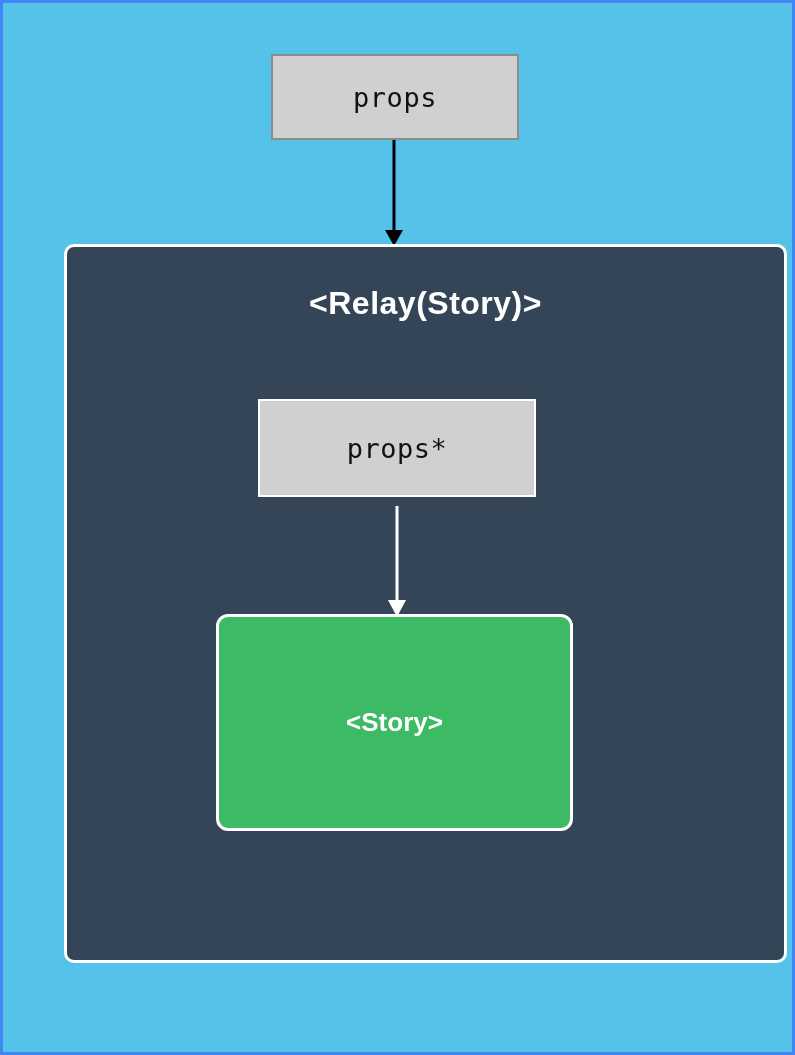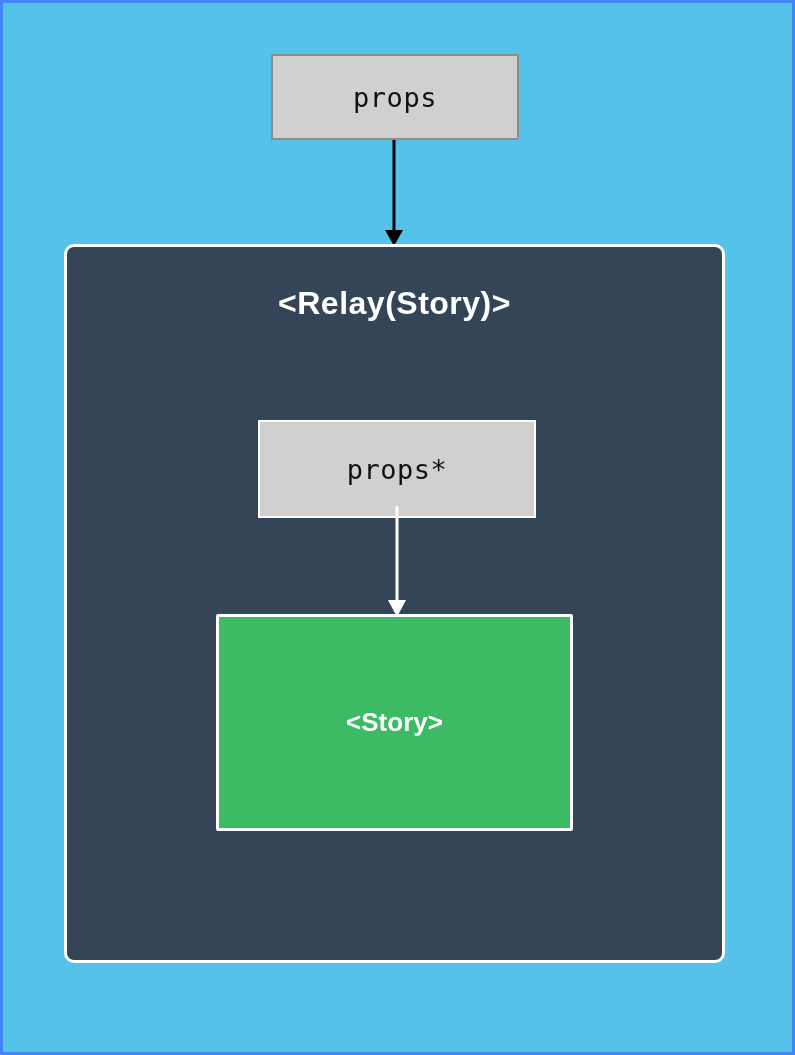--- a/index.html
+++ b/index.html
@@ -49,56 +49,56 @@
     border-right: 9px solid transparent;
   }
 
   .arrow-black { left: 382px; top: 137px; width: 18px; height: 106px; }
   .arrow-black .line { top: 0; width: 3px; height: 91px; background: var(--arrow-black); }
   .arrow-black .head { top: 90px; border-top: 16px solid var(--arrow-black); }
 
   .relay-container {
     position: absolute;
     left: 61px; top: 241px;
-    width: 661px; height: 719px;
+    width: 723px; height: 719px;
     background: var(--container-bg);
     border: 3px solid var(--white);
     border-radius: 10px;
     padding-left: 16px;
   }
   .relay-title {
     position: absolute;
     left: 0; top: 38px; width: 100%;
     text-align: center;
     color: var(--white);
     font-size: 32px;
     font-weight: bold;
     letter-spacing: 0.5px;
   }
 
   .props-star-box {
     position: absolute;
-    left: 191px; top: 173px;
+    left: 191px; top: 152px;
     width: 278px; height: 98px;
     background: var(--box-bg);
     border: 2px solid var(--white);
     display: flex; align-items: center; justify-content: center;
   }
 
   .arrow-white { left: 321px; top: 259px; width: 18px; height: 111px; }
   .arrow-white .line { top: 0; width: 3px; height: 96px; background: var(--white); }
   .arrow-white .head { top: 94px; border-top: 17px solid var(--white); }
 
   .story-box {
     position: absolute;
     left: 149px; top: 367px;
     width: 357px; height: 217px;
     background: var(--story-bg);
     border: 3px solid var(--white);
-    border-radius: 2px;
+    border-radius: 12px;
     display: flex; align-items: center; justify-content: center;
   }
   .story-label {
     color: var(--white);
     font-size: 26px;
     font-weight: bold;
   }
 </style>
 </head>
 <body>

